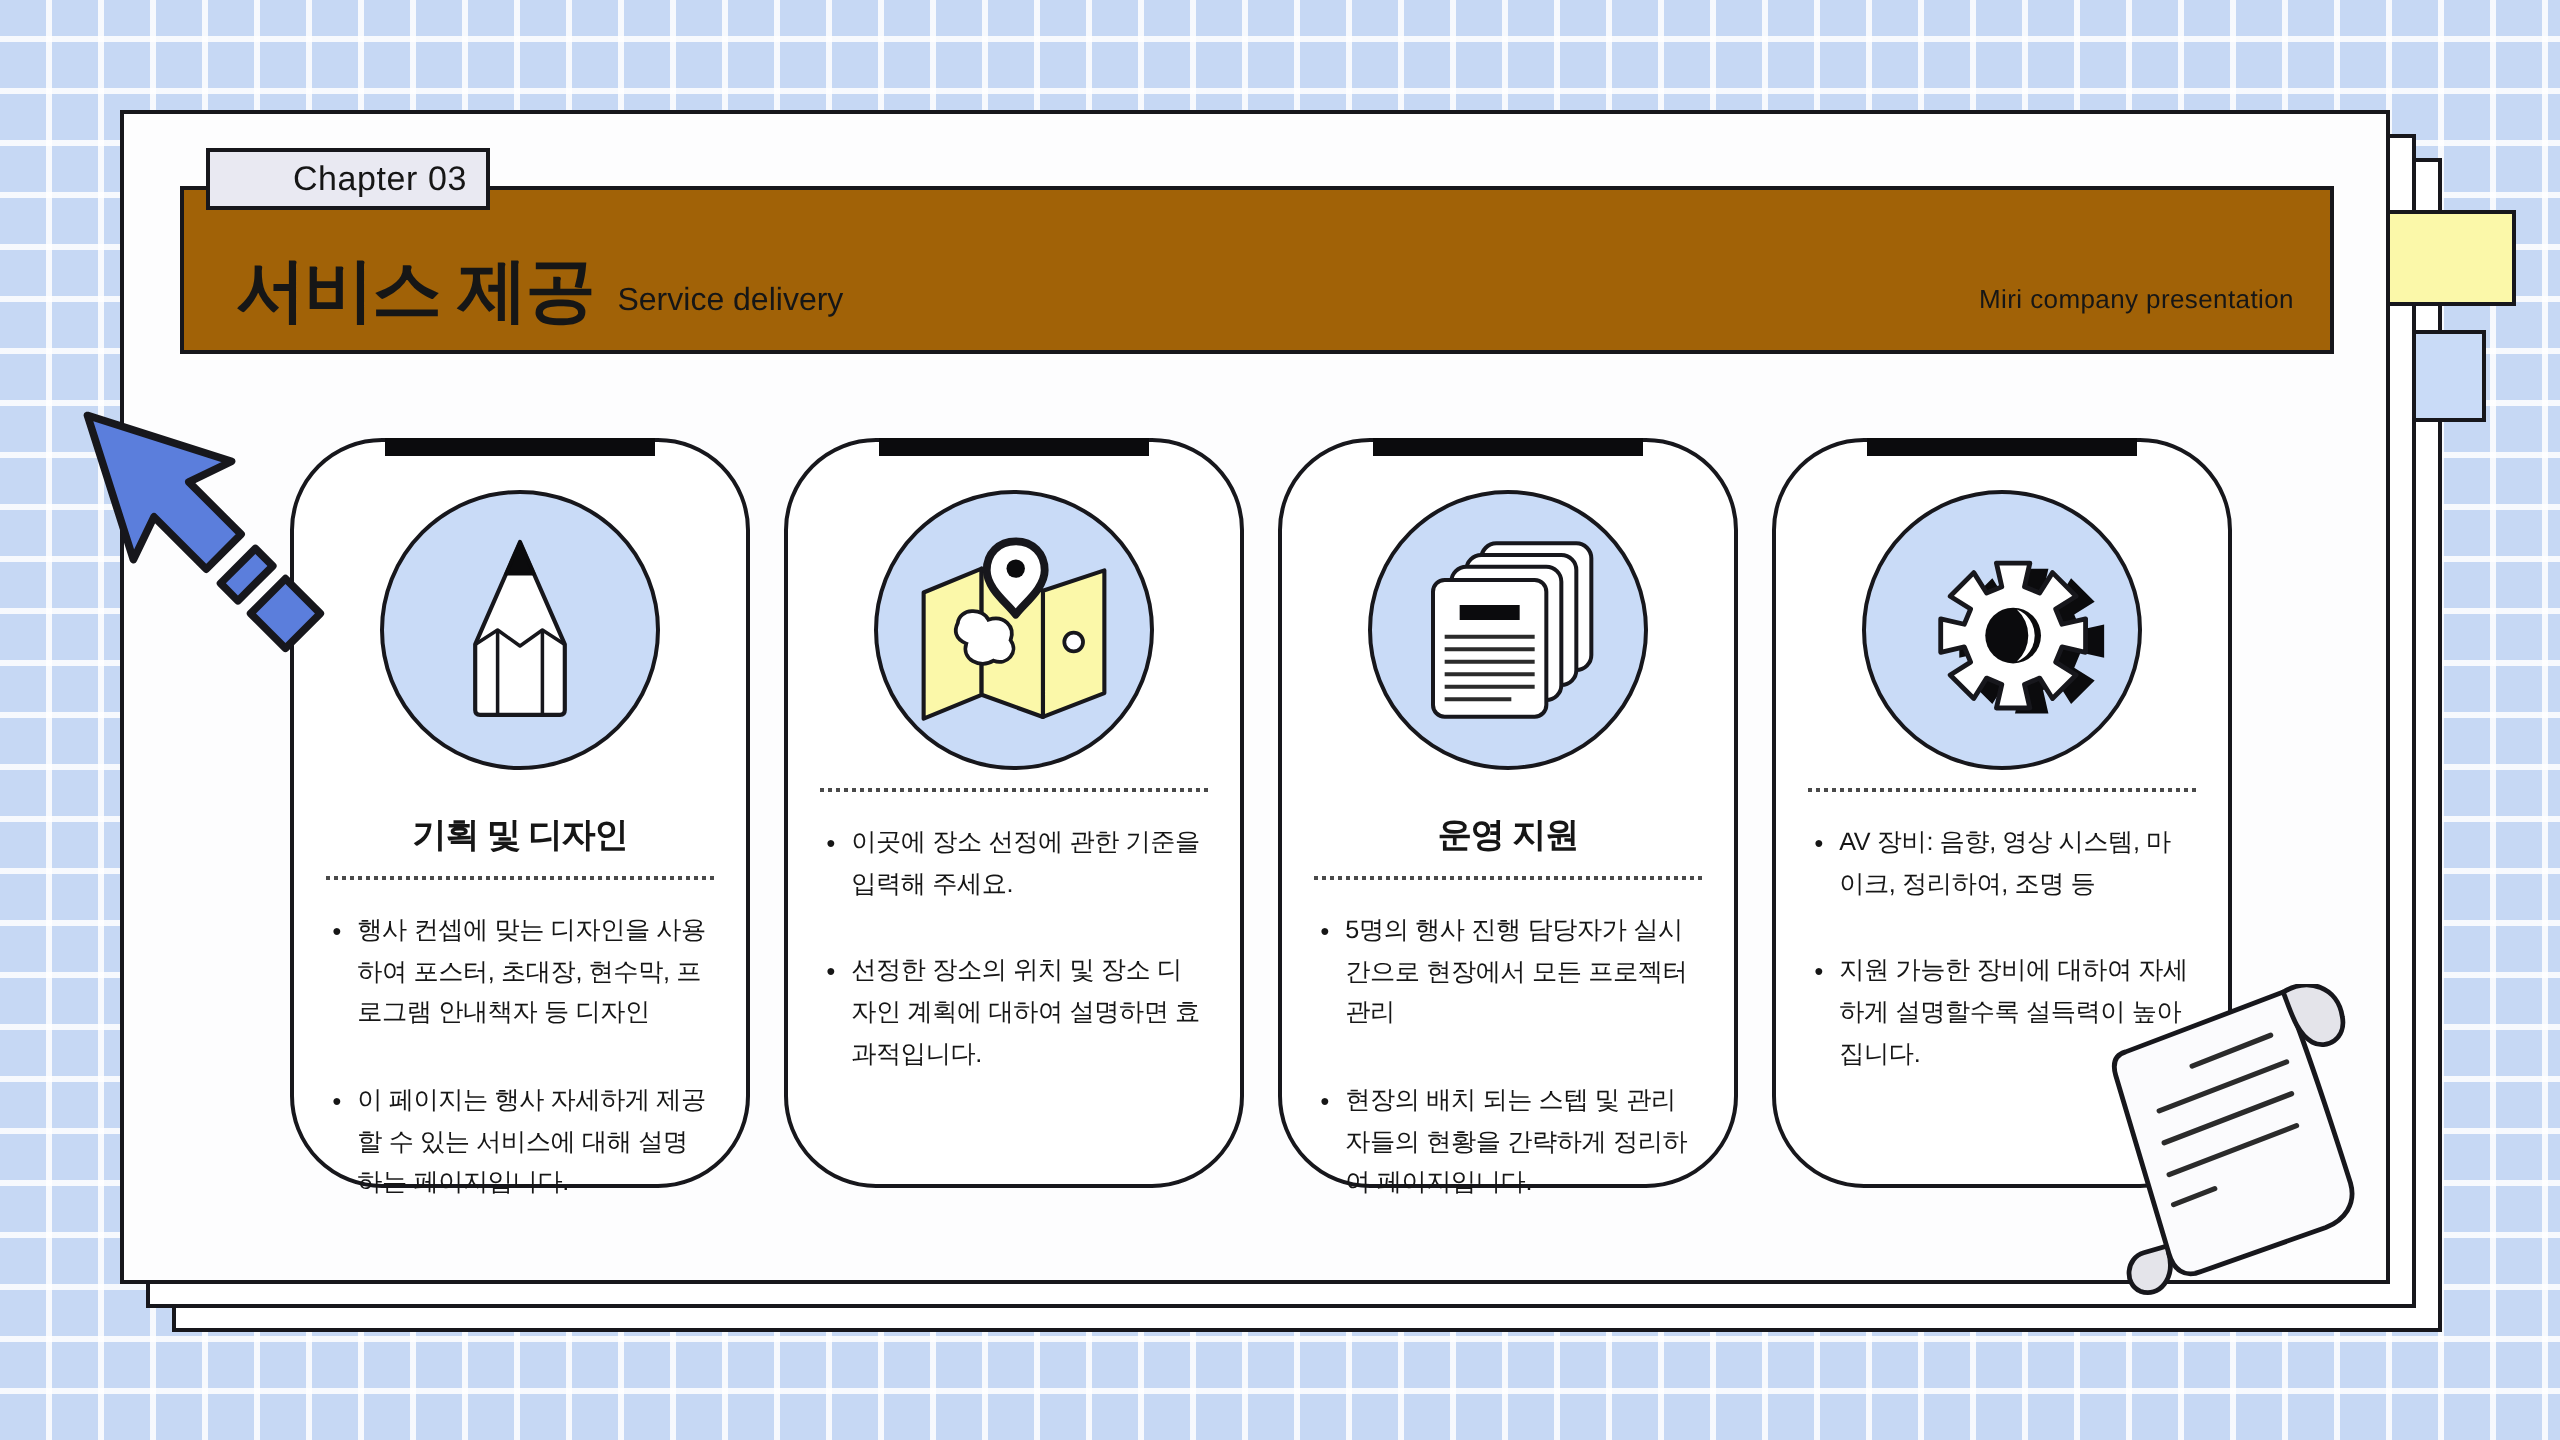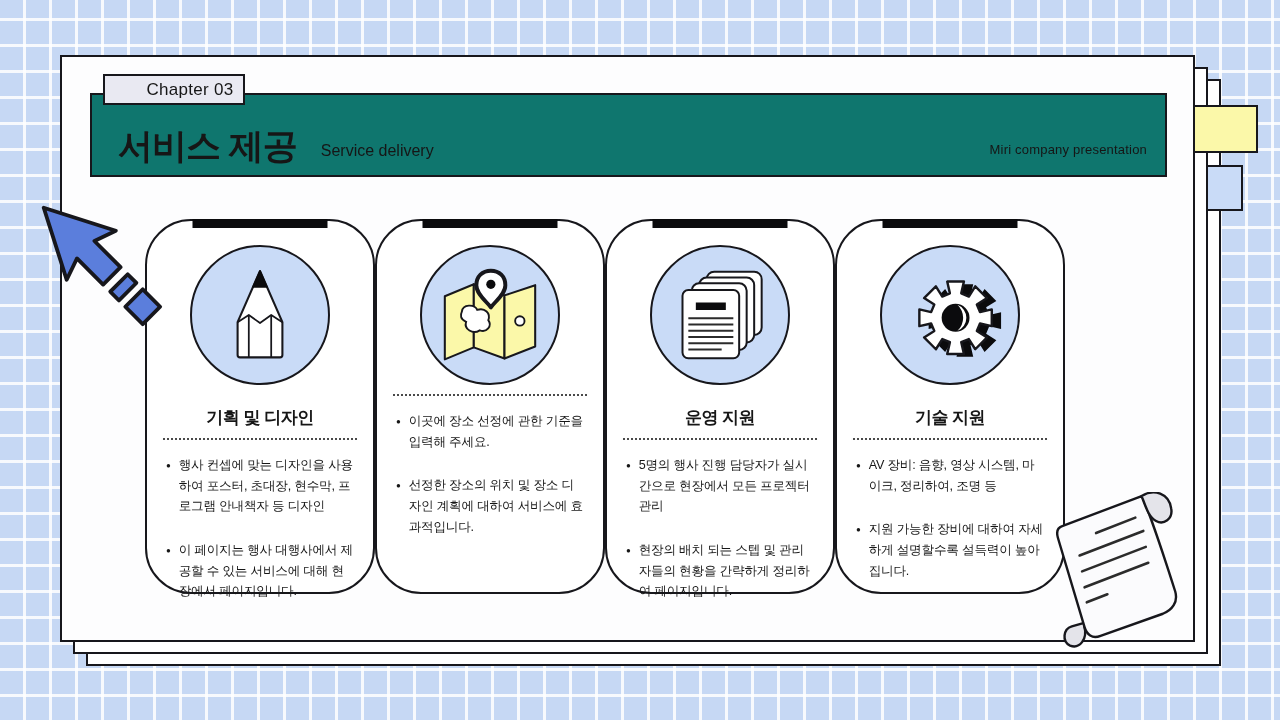--- a/index.html
+++ b/index.html
@@ -14,29 +14,29 @@
     position:relative;
   }
   .page{ position:absolute; width:1135px; height:587px; background:#fff; border:2px solid #17171c; }
   .page.l3{ left:86px; top:79px; }
   .page.l2{ left:73px; top:67px; }
   .side-tab{ position:absolute; border:2px solid #17171c; }
   .tab-yellow{ left:1193px; top:105px; width:65px; height:48px; background:#fbf8a9; z-index:3; }
   .tab-blue{ left:1206px; top:165px; width:37px; height:46px; background:#c9dbf7; z-index:3; }
   .main-slide{ position:absolute; left:60px; top:55px; width:1135px; height:587px; background:#fdfdfe; border:2px solid #17171c; z-index:4; }
 
-  .banner{ position:absolute; left:28px; top:36px; width:1077px; height:84px; background:#0f766e; border:2px solid #17171c; }
+  .banner{ position:absolute; left:28px; top:36px; width:1077px; height:84px; background:#a16207; border:2px solid #17171c; }
   .chapter-box{ position:absolute; left:41px; top:17px; width:142px; height:31px; background:#e9e9f2; border:2px solid #17171c;
     display:flex; align-items:center; justify-content:center; font-size:17px; letter-spacing:.3px; z-index:5;padding-left:32px;}
   .banner-inner{ position:absolute; left:26px; right:18px; top:0; height:100%; display:flex; align-items:flex-end; padding-bottom:12px; }
   .slide-title{ font-size:35px; font-weight:800; letter-spacing:-1px; line-height:1; }
-  .slide-subtitle{ font-size:16px; font-weight:500; margin-left:24px; padding-bottom:3px; }
+  .slide-subtitle{ font-size:16px; font-weight:500; margin-left:12px; padding-bottom:3px; }
   .brand{ margin-left:auto; font-size:13px; padding-bottom:6px; letter-spacing:.2px; }
 
-  .cards{ position:absolute; left:83px; top:162px; display:flex; }
+  .cards{ position:absolute; left:83px; top:162px; display:flex; gap:17px; }
   .svc-card{ width:230px; height:375px; background:#fff; border:2px solid #17171c; border-radius:46px; position:relative; }
   .top-bar{ position:absolute; top:-2px; left:50%; transform:translateX(-50%); width:135px; height:9px; background:#0b0b0d; }
   .icon-circle{ width:140px; height:140px; margin:24px auto 0; border-radius:50%; background:#c9dbf7; border:2px solid #17171c;
     display:flex; align-items:center; justify-content:center; }
   .svc-title{ margin-top:21px; text-align:center; font-size:17px; font-weight:800; letter-spacing:-.5px; }
   .dotted{ margin:9px 16px 0; border-bottom:2px dotted #4a4a4a; }
   .bullets{ list-style:none; margin:15px 17px 0 19px; }
   .bullets li{ display:flex; gap:8px; margin-bottom:23px; font-size:12.6px; line-height:1.64; letter-spacing:-.2px; }
   .bullets .dot{ font-size:8px; line-height:1; margin-top:7px; }
 
@@ -77,21 +77,21 @@
       </div>
       <div class="svc-title">기획 및 디자인</div>
       <div class="dotted"></div>
       <ul class="bullets">
         <li>
             <span class="dot">●</span>
             <span>행사 컨셉에 맞는 디자인을 사용하여 포스터, 초대장, 현수막, 프로그램 안내책자 등 디자인</span>
           </li>
         <li>
             <span class="dot">●</span>
-            <span>이 페이지는 행사 대행사에서 제공할 수 있는 서비스에 대해 현장에서 페이지입니다.</span>
+            <span>이 페이지는 행사 자세하게 제공할 수 있는 서비스에 대해 설명하는 페이지입니다.</span>
           </li>
       </ul>
     </div>
 
     <div class="svc-card">
       <div class="top-bar"></div>
       <div class="icon-circle">
         <svg width="104" height="96" viewBox="0 0 122 112">
           <path d="M8,34 L42,20 L42,94 L8,108 Z" fill="#fbf8a9" stroke="#17171c" stroke-width="2.4" stroke-linejoin="round"></path>
           <path d="M42,20 L78,33 L78,107 L42,94 Z" fill="#fbf8a9" stroke="#17171c" stroke-width="2.4" stroke-linejoin="round"></path>
@@ -103,21 +103,21 @@
         </svg>
       </div>
       <div class="dotted"></div>
       <ul class="bullets">
         <li>
             <span class="dot">●</span>
             <span>이곳에 장소 선정에 관한 기준을 입력해 주세요.</span>
           </li>
         <li>
             <span class="dot">●</span>
-            <span>선정한 장소의 위치 및 장소 디자인 계획에 대하여 서비스에 효과적입니다.</span>
+            <span>선정한 장소의 위치 및 장소 디자인 계획에 대하여 설명하면 효과적입니다.</span>
           </li>
       </ul>
     </div>
 
     <div class="svc-card">
       <div class="top-bar"></div>
       <div class="icon-circle">
         <svg width="100" height="100" viewBox="0 0 120 120">
           <rect x="44" y="8" width="66" height="76" rx="9" fill="#fff" stroke="#17171c" stroke-width="2.4"></rect>
           <rect x="35" y="15" width="66" height="78" rx="9" fill="#fff" stroke="#17171c" stroke-width="2.4"></rect>
@@ -146,21 +146,20 @@
       <div class="icon-circle">
         <svg width="104" height="100" viewBox="0 0 112 102">
           <g transform="translate(12,4)">
             <path transform="translate(10,3)" fill="#0b0b0d" d="M89,41 L89,59 L76.3,56.1 L72.9,64.3 L83.9,71.2 L71.2,83.9 L64.3,72.9 L56.1,76.3 L59,89 L41,89 L43.9,76.3 L35.7,72.9 L28.8,83.9 L16.1,71.2 L27.1,64.3 L23.7,56.1 L11,59 L11,41 L23.7,43.9 L27.1,35.7 L16.1,28.8 L28.8,16.1 L35.7,27.1 L43.9,23.7 L41,11 L59,11 L56.1,23.7 L64.3,27.1 L71.2,16.1 L83.9,28.8 L72.9,35.7 L76.3,43.9 Z"></path>
             <path fill="#fff" stroke="#17171c" stroke-width="2.6" stroke-linejoin="round" d="M89,41 L89,59 L76.3,56.1 L72.9,64.3 L83.9,71.2 L71.2,83.9 L64.3,72.9 L56.1,76.3 L59,89 L41,89 L43.9,76.3 L35.7,72.9 L28.8,83.9 L16.1,71.2 L27.1,64.3 L23.7,56.1 L11,59 L11,41 L23.7,43.9 L27.1,35.7 L16.1,28.8 L28.8,16.1 L35.7,27.1 L43.9,23.7 L41,11 L59,11 L56.1,23.7 L64.3,27.1 L71.2,16.1 L83.9,28.8 L72.9,35.7 L76.3,43.9 Z"></path>
             <circle cx="50" cy="50" r="15" fill="#0b0b0d"></circle>
             <path d="M52,36 A15,15 0 0 1 52,64 A19,19 0 0 0 52,36 Z" fill="#fff"></path>
           </g>
         </svg>
       </div>
-      <div class="svc-title">기술 지원</div>
       <div class="dotted"></div>
       <ul class="bullets">
         <li>
             <span class="dot">●</span>
             <span>AV 장비: 음향, 영상 시스템, 마이크, 정리하여, 조명 등</span>
           </li>
         <li>
             <span class="dot">●</span>
             <span>지원 가능한 장비에 대하여 자세하게 설명할수록 설득력이 높아집니다.</span>
           </li>

